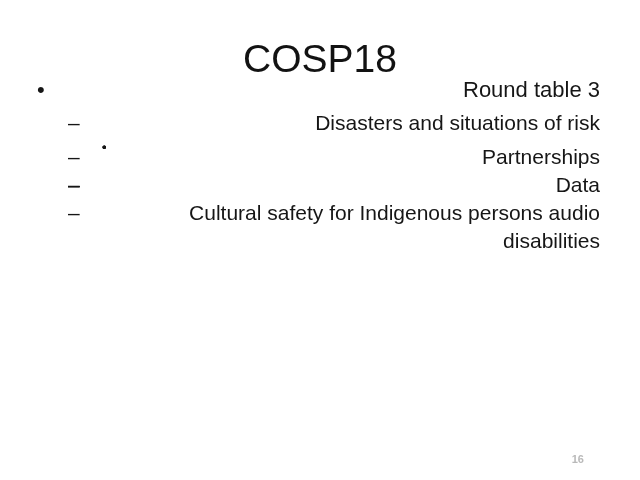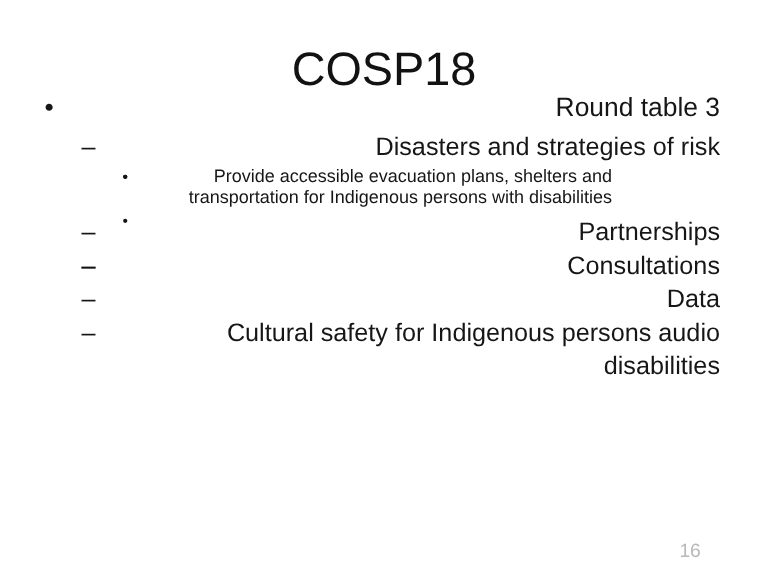--- a/index.html
+++ b/index.html
@@ -109,74 +109,73 @@
   .text {
     display: block;
     text-align: right;
   }
 
   
   .slide-number {
     position: absolute;
     right: 44px;
     bottom: 14px;
-    font-size: 16px;
+    font-size: 11px;
     line-height: 13px;
     color: #b9b9b9;
     text-align: left;
+    font-weight: bold;
   }
 </style>
 </head>
 <body>
 
 <div class="slide">
 
   <div class="slide-title">COSP18</div>
 
   <div class="body-block">
 
     <div class="outline-item lvl1">
       <span class="marker">•</span>
       <span class="text">Round table 3</span>
     </div>
 
     <div class="outline-item lvl2">
       <span class="marker">–</span>
-      <span class="text">Disasters and strategies of risk</span>
+      <span class="text">Disasters and situations of risk</span>
     </div>
 
     <div class="lvl3-group">
 
       <div class="outline-item lvl3">
         <span class="marker">•</span>
       </div>
 
       <div class="outline-item lvl3">
         <span class="marker">•</span>
-        <span class="text">Provide accessible evacuation plans, shelters and transportation for Indigenous persons with disabilities</span>
       </div>
 
       <div class="outline-item lvl3">
         <span class="marker">•</span>
       </div>
 
     </div>
 
     <div class="outline-item lvl2">
       <span class="marker">–</span>
       <span class="text">Partnerships</span>
     </div>
 
     <div class="outline-item lvl2">
       <span class="marker">–</span>
     </div>
 
     <div class="outline-item lvl2">
       <span class="marker">–</span>
-      <span class="text">Consultations</span>
     </div>
 
     <div class="outline-item lvl2">
       <span class="marker">–</span>
       <span class="text">Data</span>
     </div>
 
     <div class="outline-item lvl2">
       <span class="marker">–</span>
       <span class="text">Cultural safety for Indigenous persons audio disabilities</span>

